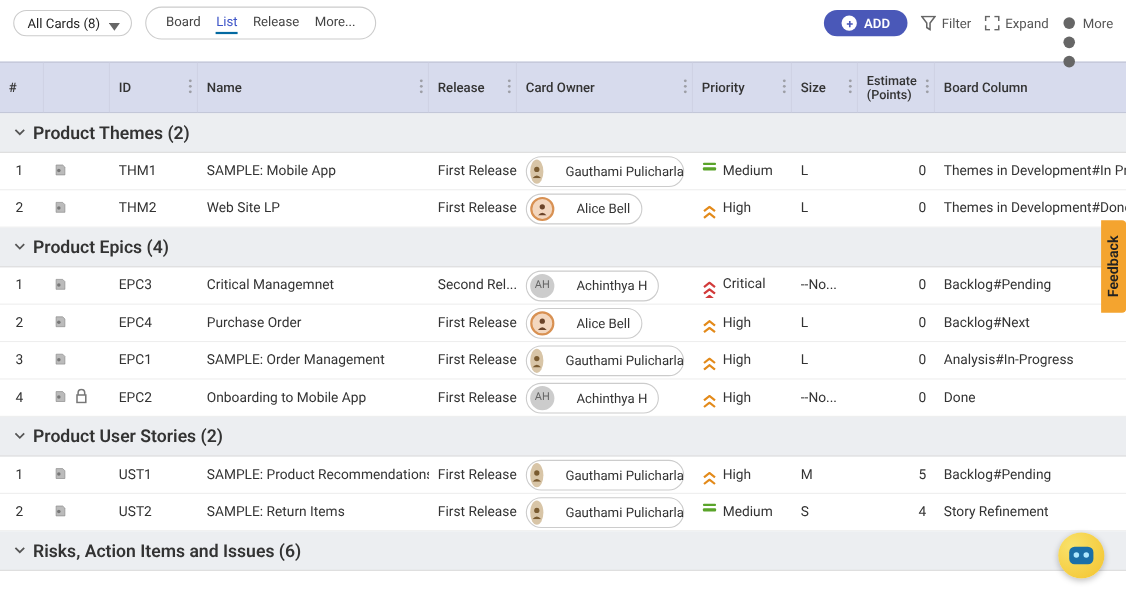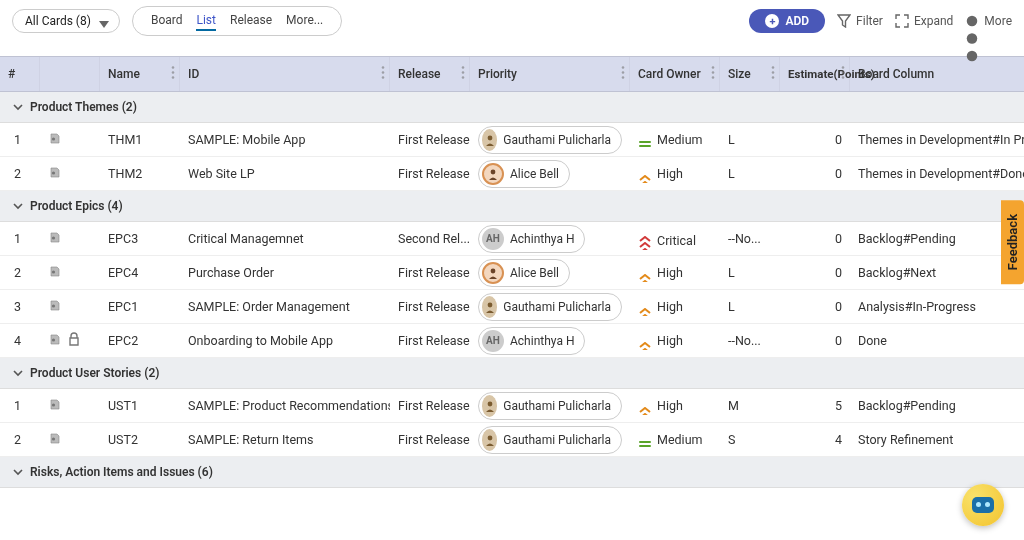--- a/index.html
+++ b/index.html
@@ -31,61 +31,61 @@
     display:grid; grid-template-columns:40px 60px 80px 210px 80px 160px 90px 60px 70px 204px;
     background:#d7dbed; border-top:1px solid #bfc2d3; border-bottom:1px solid #bfc2d3;
     font-size:12px; font-weight:500; color:#333;
   }
   .hcell { padding:10px 8px; border-right:1px solid #cfd2e4; position:relative;
     display:flex; align-items:center; }
   .hcell:last-child { border-right:none; }
   .vdots { position:absolute; right:4px; top:50%; transform:translateY(-50%); opacity:0.6; }
   .vdots svg { width:4px; height:14px; fill:#777; }
   .grouprow {
-    background:#eceef1; padding:8px 12px; font-size:12px; font-weight:600; color:#333;
-    display:flex; align-items:center; gap:6px; border-bottom:1px solid #ddd;
+    background:#eceef1; padding:8px 12px; font-size:16px; font-weight:600; color:#333;
+    display:flex; align-items:flex-start; gap:6px; border-bottom:1px solid #ddd;
   }
   .chev { width:12px; height:12px; cursor:pointer; }
   .chev svg { width:12px; height:12px; fill:#555; transform:rotate(0deg);}
   .datarow {
     display:grid; grid-template-columns:40px 60px 80px 210px 80px 160px 90px 60px 70px 204px;
     border-bottom:1px solid #eee; align-items:center; height:34px;
   }
   .dcell { padding:2px 8px; font-size:12.5px; color:#333; overflow:hidden;
     white-space:nowrap; text-overflow:ellipsis; display:flex; align-items:center; gap:5px; }
   .idxcell { padding-left:14px; }
   .card-icon svg { width:14px; height:14px; }
   .avatar { width:22px; height:22px; border-radius:50%; background:#d8c5a7; display:inline-flex;
-    align-items:center; justify-content:center; font-size:10px; font-weight:700; color:#7a5b30;}
+    align-items:center; justify-content:center; font-size:10px; font-weight:400; color:#7a5b30;}
   .avatar.alice { background:#f3d7bf; border:2px solid #d89153; }
   .avatar.ini { background:#ccc; color:#666; font-size:10px; }
   .ownerpill { border:1px solid #ccc; border-radius:14px; padding:2px 10px 2px 3px;
-    display:flex; align-items:center; gap:6px; font-size:12px; color:#333; max-width:100%;}
-  .pri { display:flex; align-items:flex-end; gap:5px; }
+    display:flex; align-items:center; gap:20px; font-size:12px; color:#333; max-width:100%;}
+  .pri { display:flex; align-items:flex-start; gap:5px; }
   .pri-ico { width:14px; display:flex; flex-direction:column; align-items:center; gap:0px;}
   .pri-line { width:12px; height:2.2px; border-radius:1px; }
   .pri-line.green { background:#5aa42a;}
   .pri-chev { width:12px; height:6px; }
   .pri-chev svg{ width:12px; height:6px; }
   .est { text-align:right; justify-content:flex-end; }
   .feedback-tab {
     position:absolute; right:0; top:200px; background:#f4a42f; color:#222;
     writing-mode:vertical-rl; transform:rotate(180deg); padding:14px 4px; font-weight:600;
     font-size:13px; border-radius:4px 0 0 4px; cursor:pointer;
   }
   .bot {
     position:absolute; right:20px; bottom:14px; width:42px;height:42px;border-radius:50%;
     background:radial-gradient(circle at 30% 30%,#f9e26b,#f3c32e);
     display:flex;align-items:center;justify-content:center;
     box-shadow:0 2px 6px rgba(0,0,0,.25);
   }
   .bot-face{ width:22px;height:16px;background:#1b6fa8;border-radius:5px;position:relative;}
   .bot-eye{position:absolute;width:5px;height:5px;border-radius:50%;background:#aee8ff;top:5px;}
   .bot-eye.l{left:4px;} .bot-eye.r{right:4px;}
-  .two-line{ line-height:1.1; font-size:11.5px; display:flex; font-weight:bold;}
+  .two-line{ line-height:1.1; font-size:11.5px; display:flex; flex-direction:column;}
 </style>
 </head>
 <body>
 
 <div class="toolbar">
   <div class="dropdown">
     <span>All Cards (8)</span>
     <span class="caret">
       <svg class="caret-svg" viewBox="0 0 10 8">
           <path d="M0 0 L10 0 L5 7 Z"></path>
@@ -130,53 +130,53 @@
     <span>More</span>
   </div>
 </div>
 
 <div class="headerrow">
   <div class="hcell">
       <span>#</span>
     </div>
   <div class="hcell"></div>
   <div class="hcell">
+      <span>ID</span>
+      <span class="vdots"><svg viewBox="0 0 4 14">
+          <circle cx="2" cy="2" r="1.3"></circle>
+          <circle cx="2" cy="7" r="1.3"></circle>
+          <circle cx="2" cy="12" r="1.3"></circle>
+        </svg></span>
+    </div>
+  <div class="hcell">
       <span>Name</span>
       <span class="vdots"><svg viewBox="0 0 4 14">
           <circle cx="2" cy="2" r="1.3"></circle>
           <circle cx="2" cy="7" r="1.3"></circle>
           <circle cx="2" cy="12" r="1.3"></circle>
         </svg></span>
     </div>
   <div class="hcell">
-      <span>ID</span>
-      <span class="vdots"><svg viewBox="0 0 4 14">
-          <circle cx="2" cy="2" r="1.3"></circle>
-          <circle cx="2" cy="7" r="1.3"></circle>
-          <circle cx="2" cy="12" r="1.3"></circle>
-        </svg></span>
-    </div>
-  <div class="hcell">
       <span>Release</span>
       <span class="vdots"><svg viewBox="0 0 4 14">
           <circle cx="2" cy="2" r="1.3"></circle>
           <circle cx="2" cy="7" r="1.3"></circle>
           <circle cx="2" cy="12" r="1.3"></circle>
         </svg></span>
     </div>
   <div class="hcell">
+      <span>Card Owner</span>
+      <span class="vdots"><svg viewBox="0 0 4 14">
+          <circle cx="2" cy="2" r="1.3"></circle>
+          <circle cx="2" cy="7" r="1.3"></circle>
+          <circle cx="2" cy="12" r="1.3"></circle>
+        </svg></span>
+    </div>
+  <div class="hcell">
       <span>Priority</span>
-      <span class="vdots"><svg viewBox="0 0 4 14">
-          <circle cx="2" cy="2" r="1.3"></circle>
-          <circle cx="2" cy="7" r="1.3"></circle>
-          <circle cx="2" cy="12" r="1.3"></circle>
-        </svg></span>
-    </div>
-  <div class="hcell">
-      <span>Card Owner</span>
       <span class="vdots"><svg viewBox="0 0 4 14">
           <circle cx="2" cy="2" r="1.3"></circle>
           <circle cx="2" cy="7" r="1.3"></circle>
           <circle cx="2" cy="12" r="1.3"></circle>
         </svg></span>
     </div>
   <div class="hcell">
       <span>Size</span>
       <span class="vdots"><svg viewBox="0 0 4 14">
           <circle cx="2" cy="2" r="1.3"></circle>

